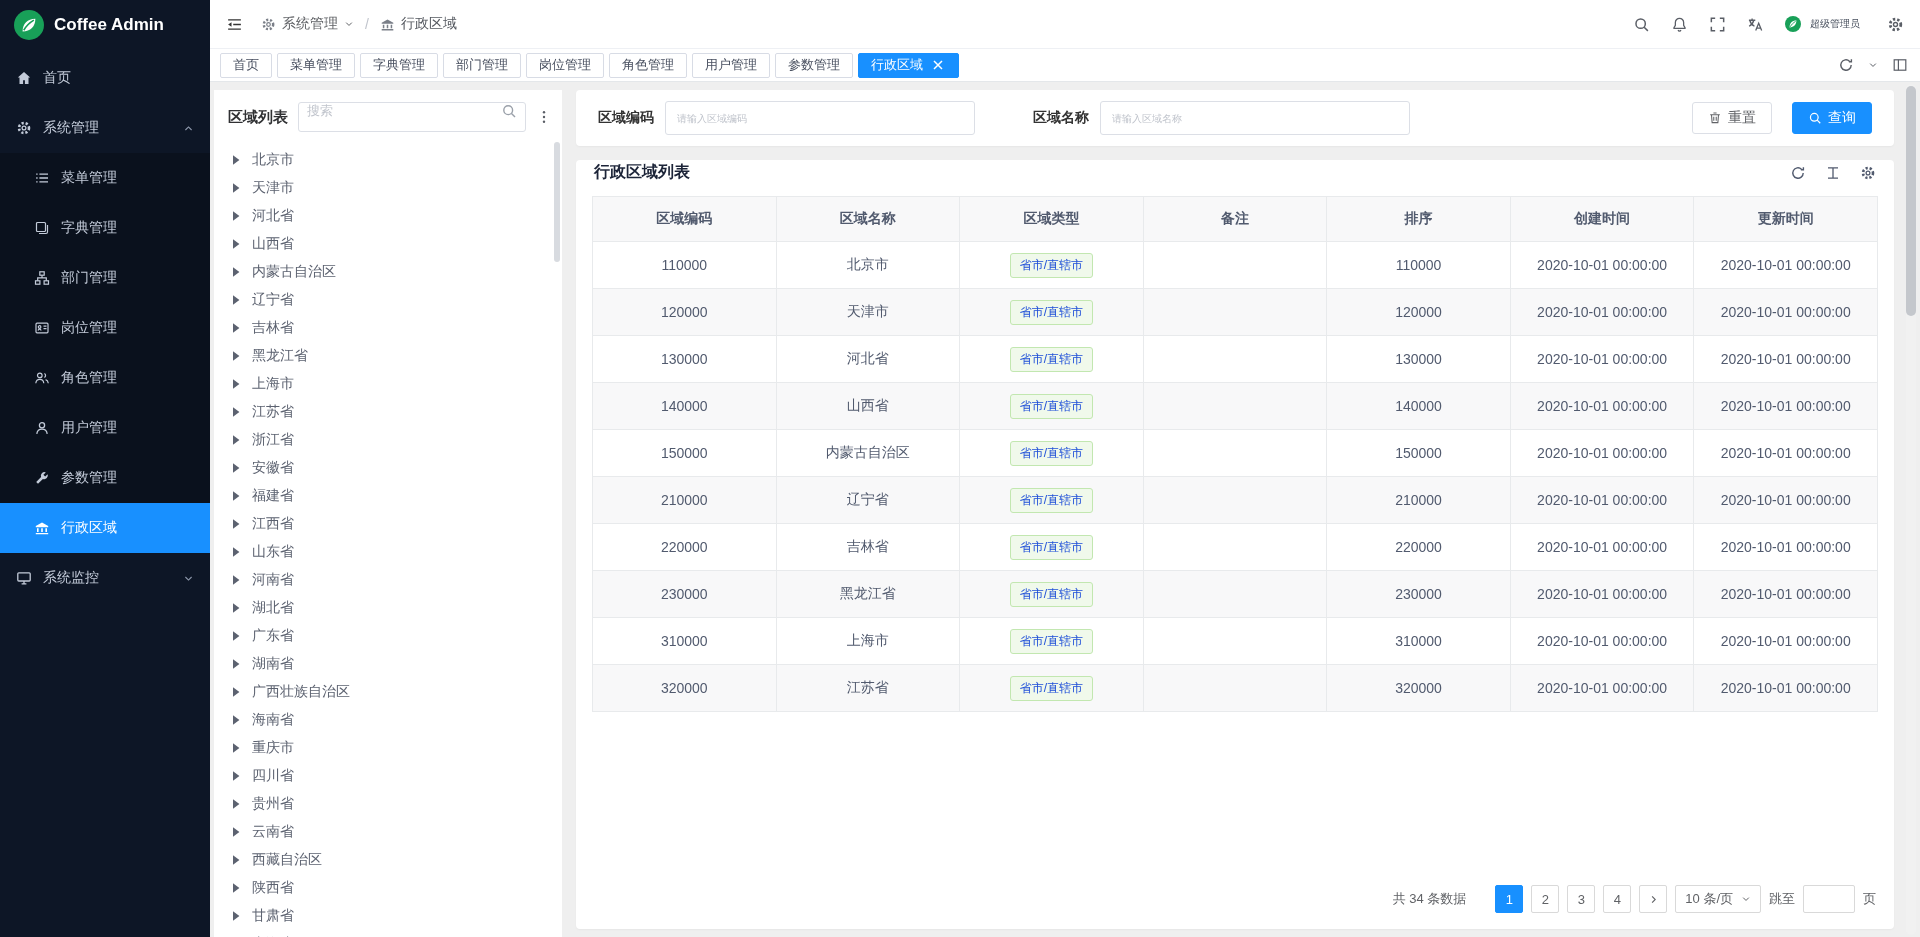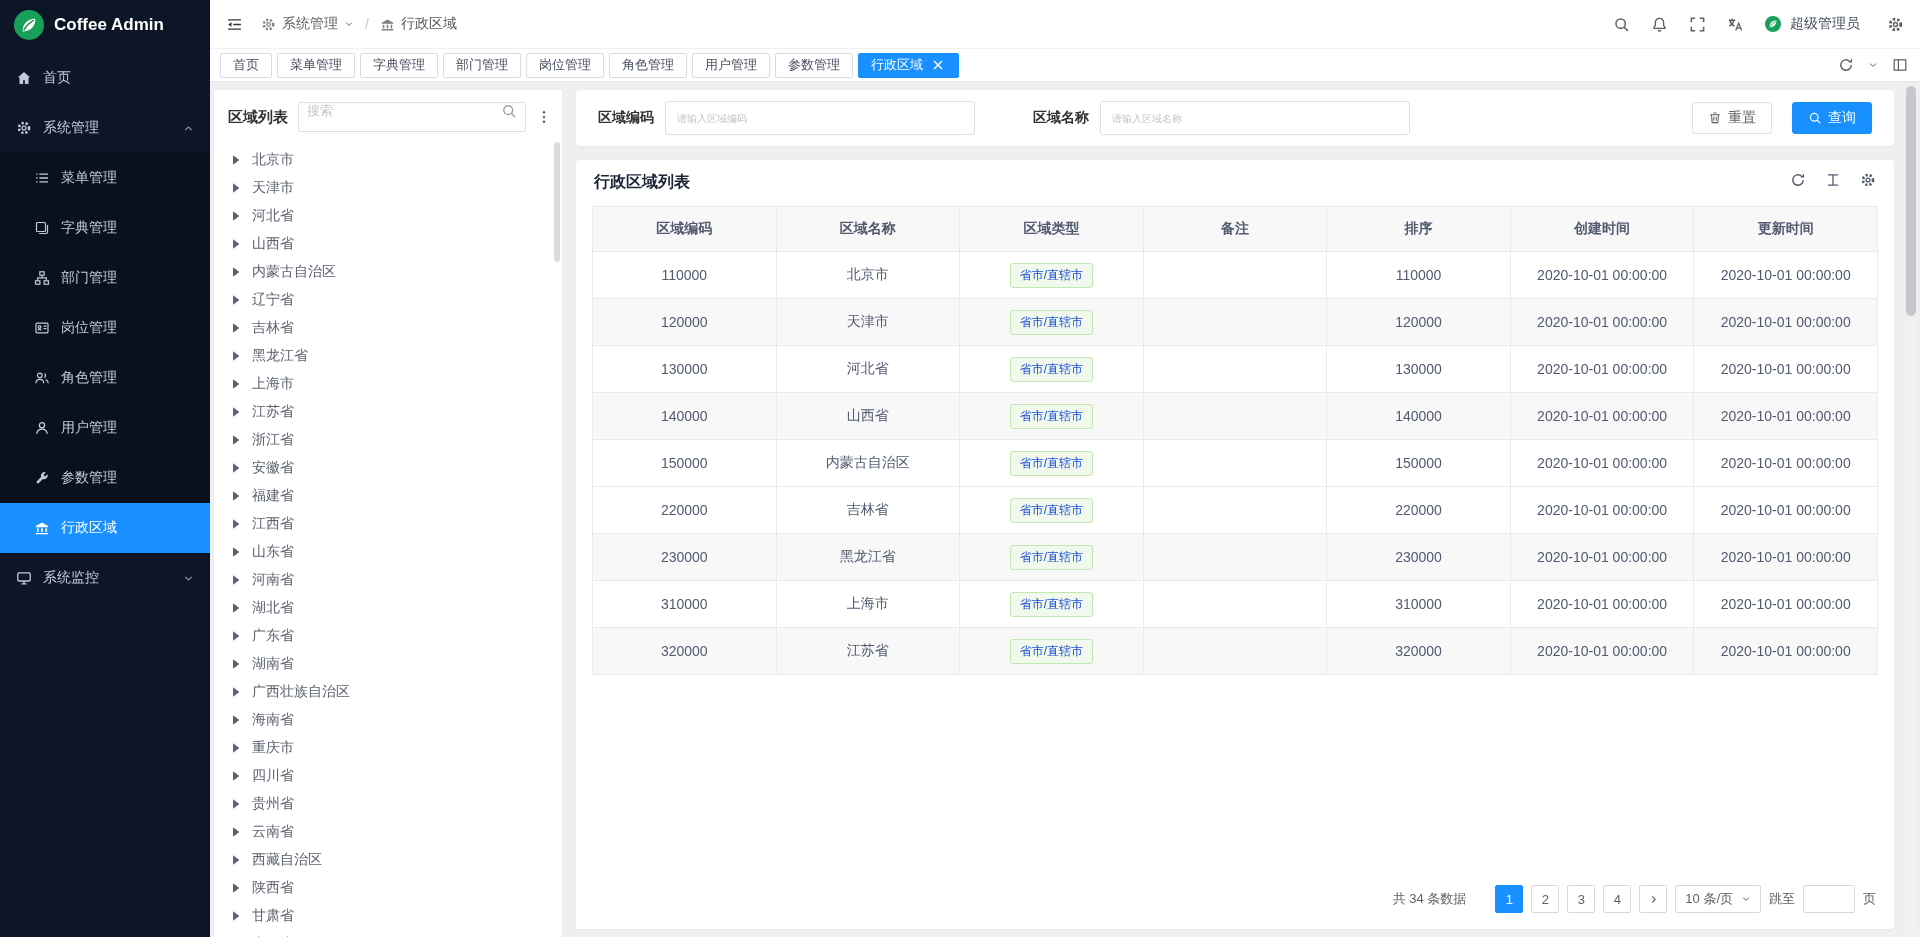--- a/index.html
+++ b/index.html
@@ -24,21 +24,21 @@
   .main-col{flex:1;display:flex;flex-direction:column;min-width:0;background:#efefef}
 
   .topbar{height:49px;background:#fff;display:flex;align-items:center;justify-content:space-between;padding:0 16px;border-bottom:1px solid #eef0f4;flex-shrink:0}
   .topbar-left{display:flex;align-items:center;gap:18px}
   .breadcrumb{display:flex;align-items:center;gap:6px;color:#606266;font-size:14px}
   .bc-sep{color:#c0c4cc;margin:0 5px}
   .bc-current{color:#54585f}
   .topbar-right{display:flex;align-items:center;gap:21px;color:#5a5e66}
   .user{display:flex;align-items:center;gap:9px;cursor:pointer}
   .avatar{width:30px;height:30px}
-  .user-name{font-size:14px;color:#48505e;white-space:nowrap}
+  .user-name{font-size:10px;color:#48505e;white-space:nowrap}
   .settings-gap{margin-left:6px}
 
   .tabbar{height:33px;background:#fff;border-bottom:1px solid #e4e7ea;display:flex;align-items:center;padding:0 12px 0 10px;gap:10px;flex-shrink:0}
   .tabs{display:flex;align-items:center;gap:5px;flex:1;overflow:hidden}
   .tab{height:25px;display:flex;align-items:center;gap:7px;padding:0 12px;border:1px solid #d8dce5;background:#fff;font-size:13px;color:#495060;cursor:pointer;border-radius:2px;white-space:nowrap}
   .tab.active{background:#1890ff;border-color:#1890ff;color:#fff}
   .tab-close{width:11px;height:11px}
   .tab-tools{display:flex;align-items:center;gap:14px;color:#5a5e66}
 
   
@@ -62,21 +62,21 @@
   .filter-item label{font-weight:bold;color:#333;font-size:14px}
   .filter-item input{width:310px;height:34px;border:1px solid #dcdfe6;border-radius:3px;padding:0 11px;font-size:10px;color:#333}
   input::placeholder{color:#c0c4cc}
   .filter-actions{margin-left:auto;display:flex;gap:20px}
   .btn{height:32px;display:inline-flex;align-items:center;gap:6px;padding:0 15px;border-radius:3px;font-size:14px;cursor:pointer}
   .btn .icon{width:14px;height:14px}
   .btn-reset{background:#fff;border:1px solid #dcdfe6;color:#606266}
   .btn-search{background:#1890ff;border:1px solid #1890ff;color:#fff}
 
   .table-card{background:#fff;border-radius:4px;flex:1;display:flex;flex-direction:column;padding:0 16px;box-shadow:0 1px 2px rgba(0,0,0,.04);min-height:0}
-  .card-header{display:flex;justify-content:space-between;padding:12px 2px 13px;flex-shrink:0}
+  .card-header{display:flex;align-items:center;justify-content:space-between;padding:2px 2px 13px;flex-shrink:0}
   .card-title{font-size:16px;font-weight:bold;color:#1c2438}
   .card-tools{display:flex;gap:19px;color:#515a6e}
   .card-tools .icon{width:16px;height:16px;cursor:pointer}
 
   .data-table{width:100%;border-collapse:collapse;table-layout:fixed;flex-shrink:0}
   .data-table th{background:#f8f8f9;color:#515a6e;font-weight:bold;height:45px;font-size:14px;border:1px solid #e8eaec;text-align:center}
   .data-table td{height:47px;text-align:center;font-size:14px;color:#515a6e;border:1px solid #e8eaec;background:#fff}
   .data-table tr.alt td{background:#f8f8f9}
   .badge{display:inline-block;padding:3px 9px;font-size:12px;color:#1d4ed8;background:#f0f9eb;border:1px solid #c2e7b0;border-radius:3px;white-space:nowrap}
 
@@ -727,20 +727,29 @@
                   <td>140000</td>
                   <td>2020-10-01 00:00:00</td>
                   <td>2020-10-01 00:00:00</td>
                 </tr>
                 <tr>
                   <td>150000</td>
                   <td>内蒙古自治区</td>
                   <td><span class="badge">省市/直辖市</span></td>
                   <td></td>
                   <td>150000</td>
+                  <td>2020-10-01 00:00:00</td>
+                  <td>2020-10-01 00:00:00</td>
+                </tr>
+                <tr class="alt">
+                  <td>210000</td>
+                  <td>辽宁省</td>
+                  <td><span class="badge">省市/直辖市</span></td>
+                  <td></td>
+                  <td>210000</td>
                   <td>2020-10-01 00:00:00</td>
                   <td>2020-10-01 00:00:00</td>
                 </tr>
                 <tr>
                   <td>220000</td>
                   <td>吉林省</td>
                   <td><span class="badge">省市/直辖市</span></td>
                   <td></td>
                   <td>220000</td>
                   <td>2020-10-01 00:00:00</td>

